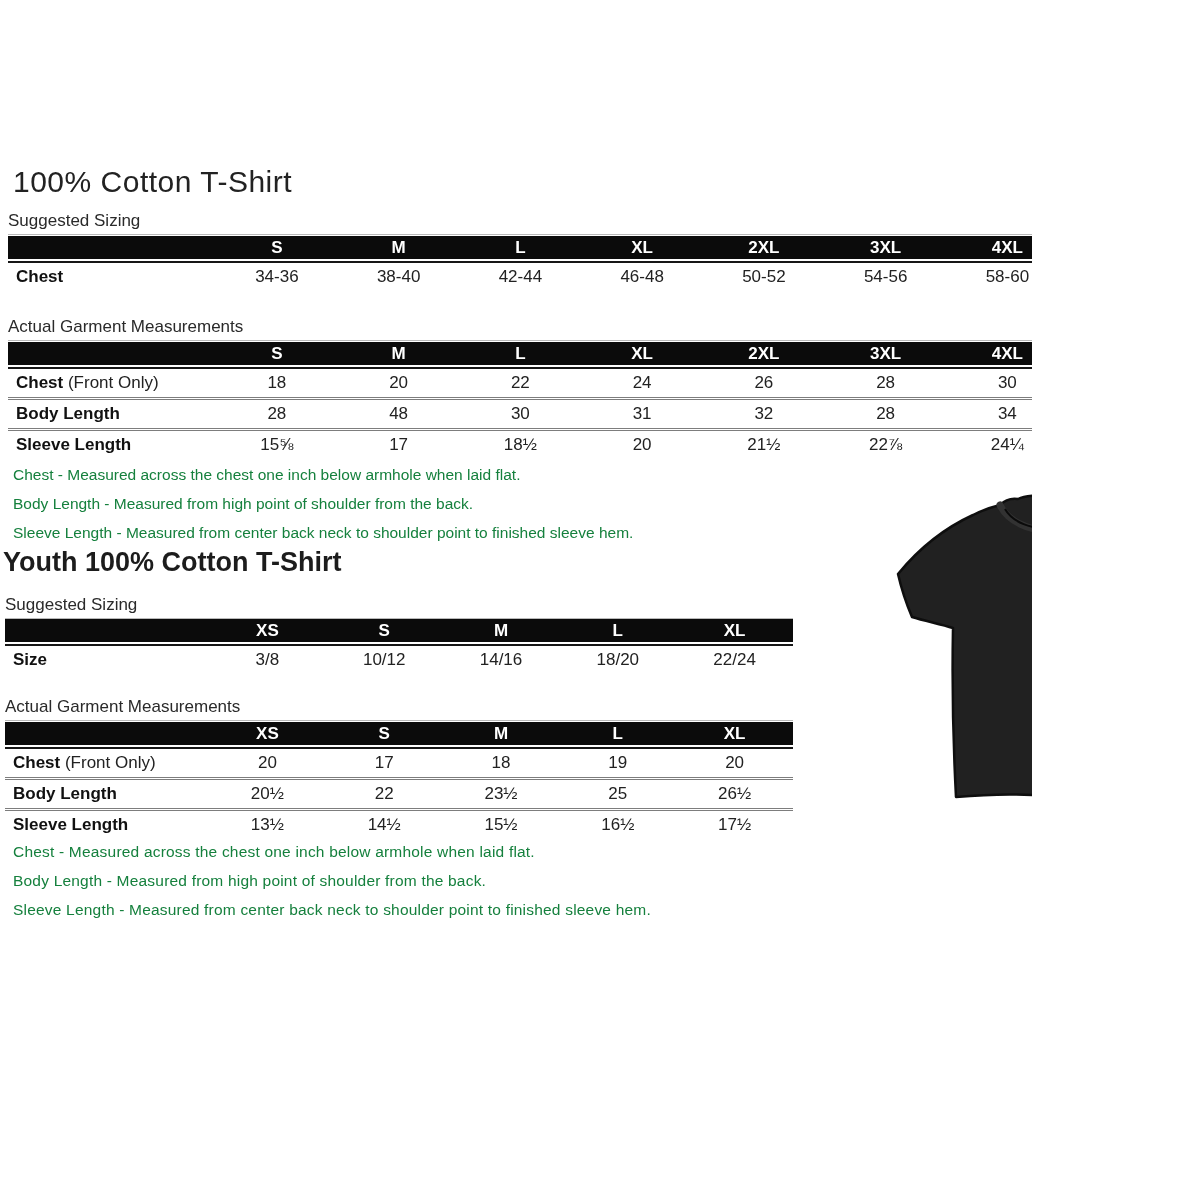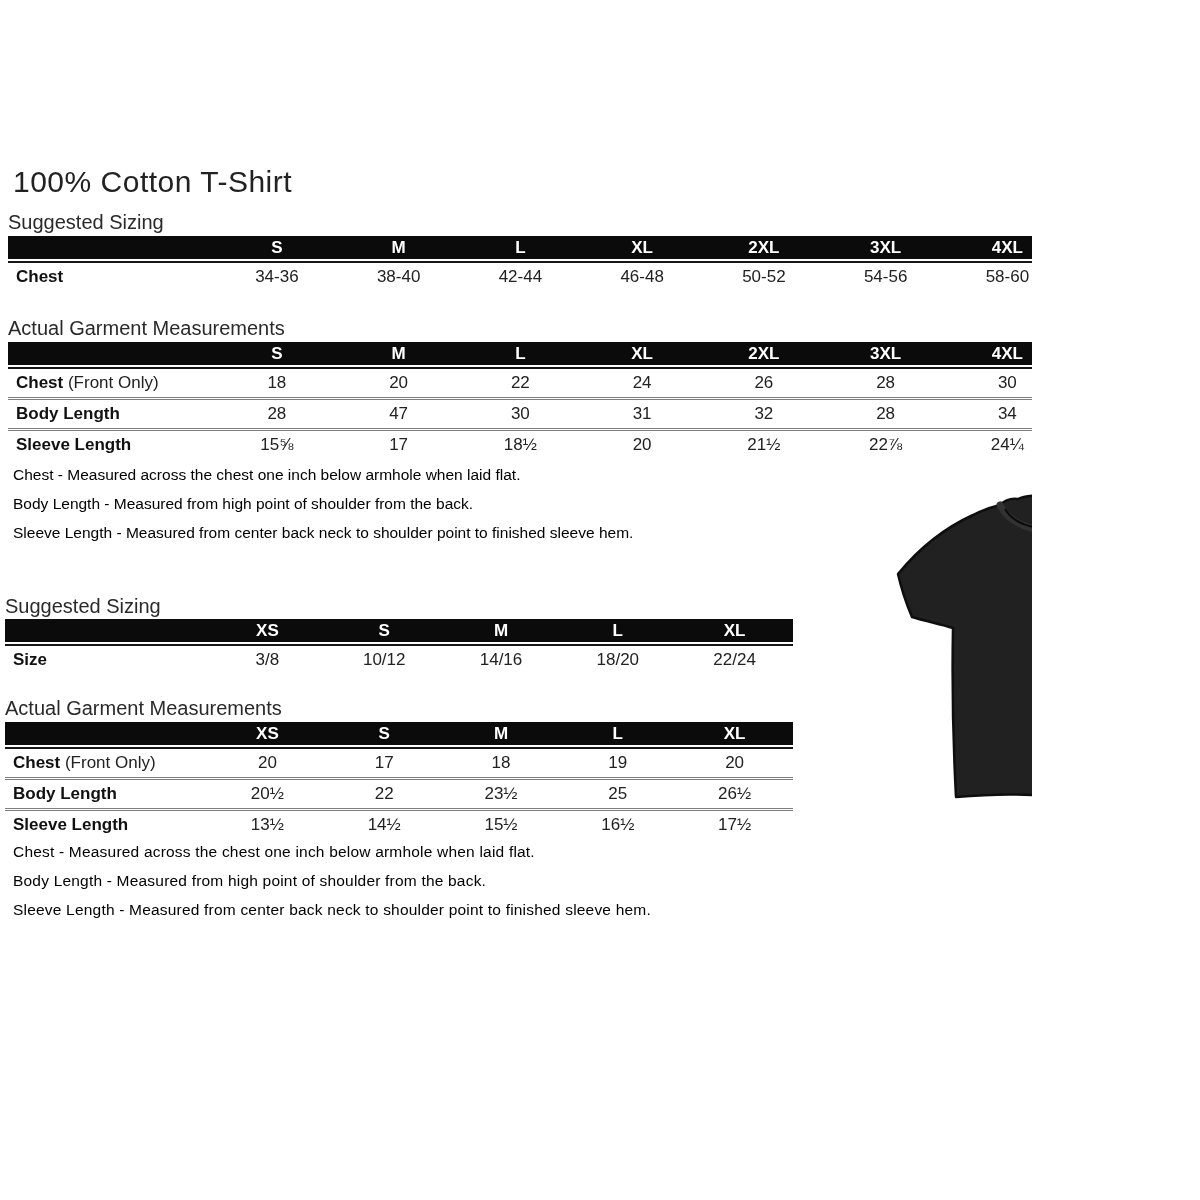--- a/index.html
+++ b/index.html
@@ -7,35 +7,35 @@
     position:relative;width:1032px;height:1200px;background:#ffffff;overflow:hidden;
     font-family:"Liberation Sans","DejaVu Sans",sans-serif;color:#1a1a1a;
   }
   .abs{position:absolute;}
   
   .main-title{left:13px;top:165px;font-size:30px;font-weight:400;letter-spacing:.5px;color:#222;}
   .banner{left:347px;top:169px;width:550px;height:36px;background:#0a0a0a;display:flex;align-items:center;justify-content:center;}
   .banner span{color:#fff;font-weight:700;font-size:27px;letter-spacing:7px;}
   .youth-title{left:3px;top:547px;font-size:27px;font-weight:700;color:#1c1c1c;}
   
-  .sec{font-size:20px;color:#2a2a2a;border-bottom:1px solid #b9b9b9;padding-bottom:3px;}
+  .sec{font-size:17px;color:#2a2a2a;border-bottom:1px solid #b9b9b9;padding-bottom:3px;}
   
   .tbl{font-size:17px;}
   .trow{display:flex;align-items:center;}
   .lbl{width:200px;padding-left:8px;text-align:left;white-space:nowrap;}
   .lbl b{font-weight:700;color:#111;}
   .lbl span{font-weight:400;color:#222;}
   .tbl.youth .lbl{width:196px;}
   .cell{flex:1;text-align:center;color:#222;}
   .hbar{background:#0b0b0b;height:23px;border-bottom:2px solid #ffffff;box-shadow:0 2px 0 #161616;margin-bottom:2px;}
   .hbar .cell{color:#fff;font-weight:700;font-size:17px;}
   .drow{height:28px;}
   .drow + .drow{border-top:3px double #7d7d7d;}
   
-  .notes{font-size:15.5px;color:#000000;}
+  .notes{font-size:15.5px;color:#15803d;}
   .notes div{margin-bottom:11px;white-space:nowrap;}
   .notes.heavy div{letter-spacing:.2px;}
   
   .tee{left:893px;top:470px;width:307px;height:332px;}
 </style>
 </head>
 <body>
 <div id="canvas">
 
   <div class="abs main-title">100% Cotton T-Shirt</div>
@@ -86,21 +86,21 @@
         <div class="cell">22</div>
         <div class="cell">24</div>
         <div class="cell">26</div>
         <div class="cell">28</div>
         <div class="cell">30</div>
         <div class="cell">32</div>
       </div>
       <div class="trow drow">
         <div class="lbl"><b>Body Length</b></div>
         <div class="cell">28</div>
-        <div class="cell">47</div>
+        <div class="cell">48</div>
         <div class="cell">30</div>
         <div class="cell">31</div>
         <div class="cell">32</div>
         <div class="cell">28</div>
         <div class="cell">34</div>
         <div class="cell">23</div>
       </div>
       <div class="trow drow">
         <div class="lbl"><b>Sleeve Length</b></div>
         <div class="cell">15⅝</div>
@@ -113,20 +113,21 @@
         <div class="cell">25⅓</div>
       </div>
     </div>
 
   <div class="abs notes" style="left:13px;top:466px;">
     <div>Chest - Measured across the chest one inch below armhole when laid flat.</div>
     <div>Body Length - Measured from high point of shoulder from the back.</div>
     <div>Sleeve Length - Measured from center back neck to shoulder point to finished sleeve hem.</div>
   </div>
 
+  <div class="abs youth-title">Youth 100% Cotton T-Shirt</div>
 
   <div class="abs sec" style="left:5px;top:595px;width:788px;">Suggested Sizing</div>
   <div class="abs tbl youth" style="left:5px;top:619px;width:788px;">
       <div class="trow hbar">
         <div class="lbl"></div>
         <div class="cell">XS</div>
         <div class="cell">S</div>
         <div class="cell">M</div>
         <div class="cell">L</div>
         <div class="cell">XL</div>

